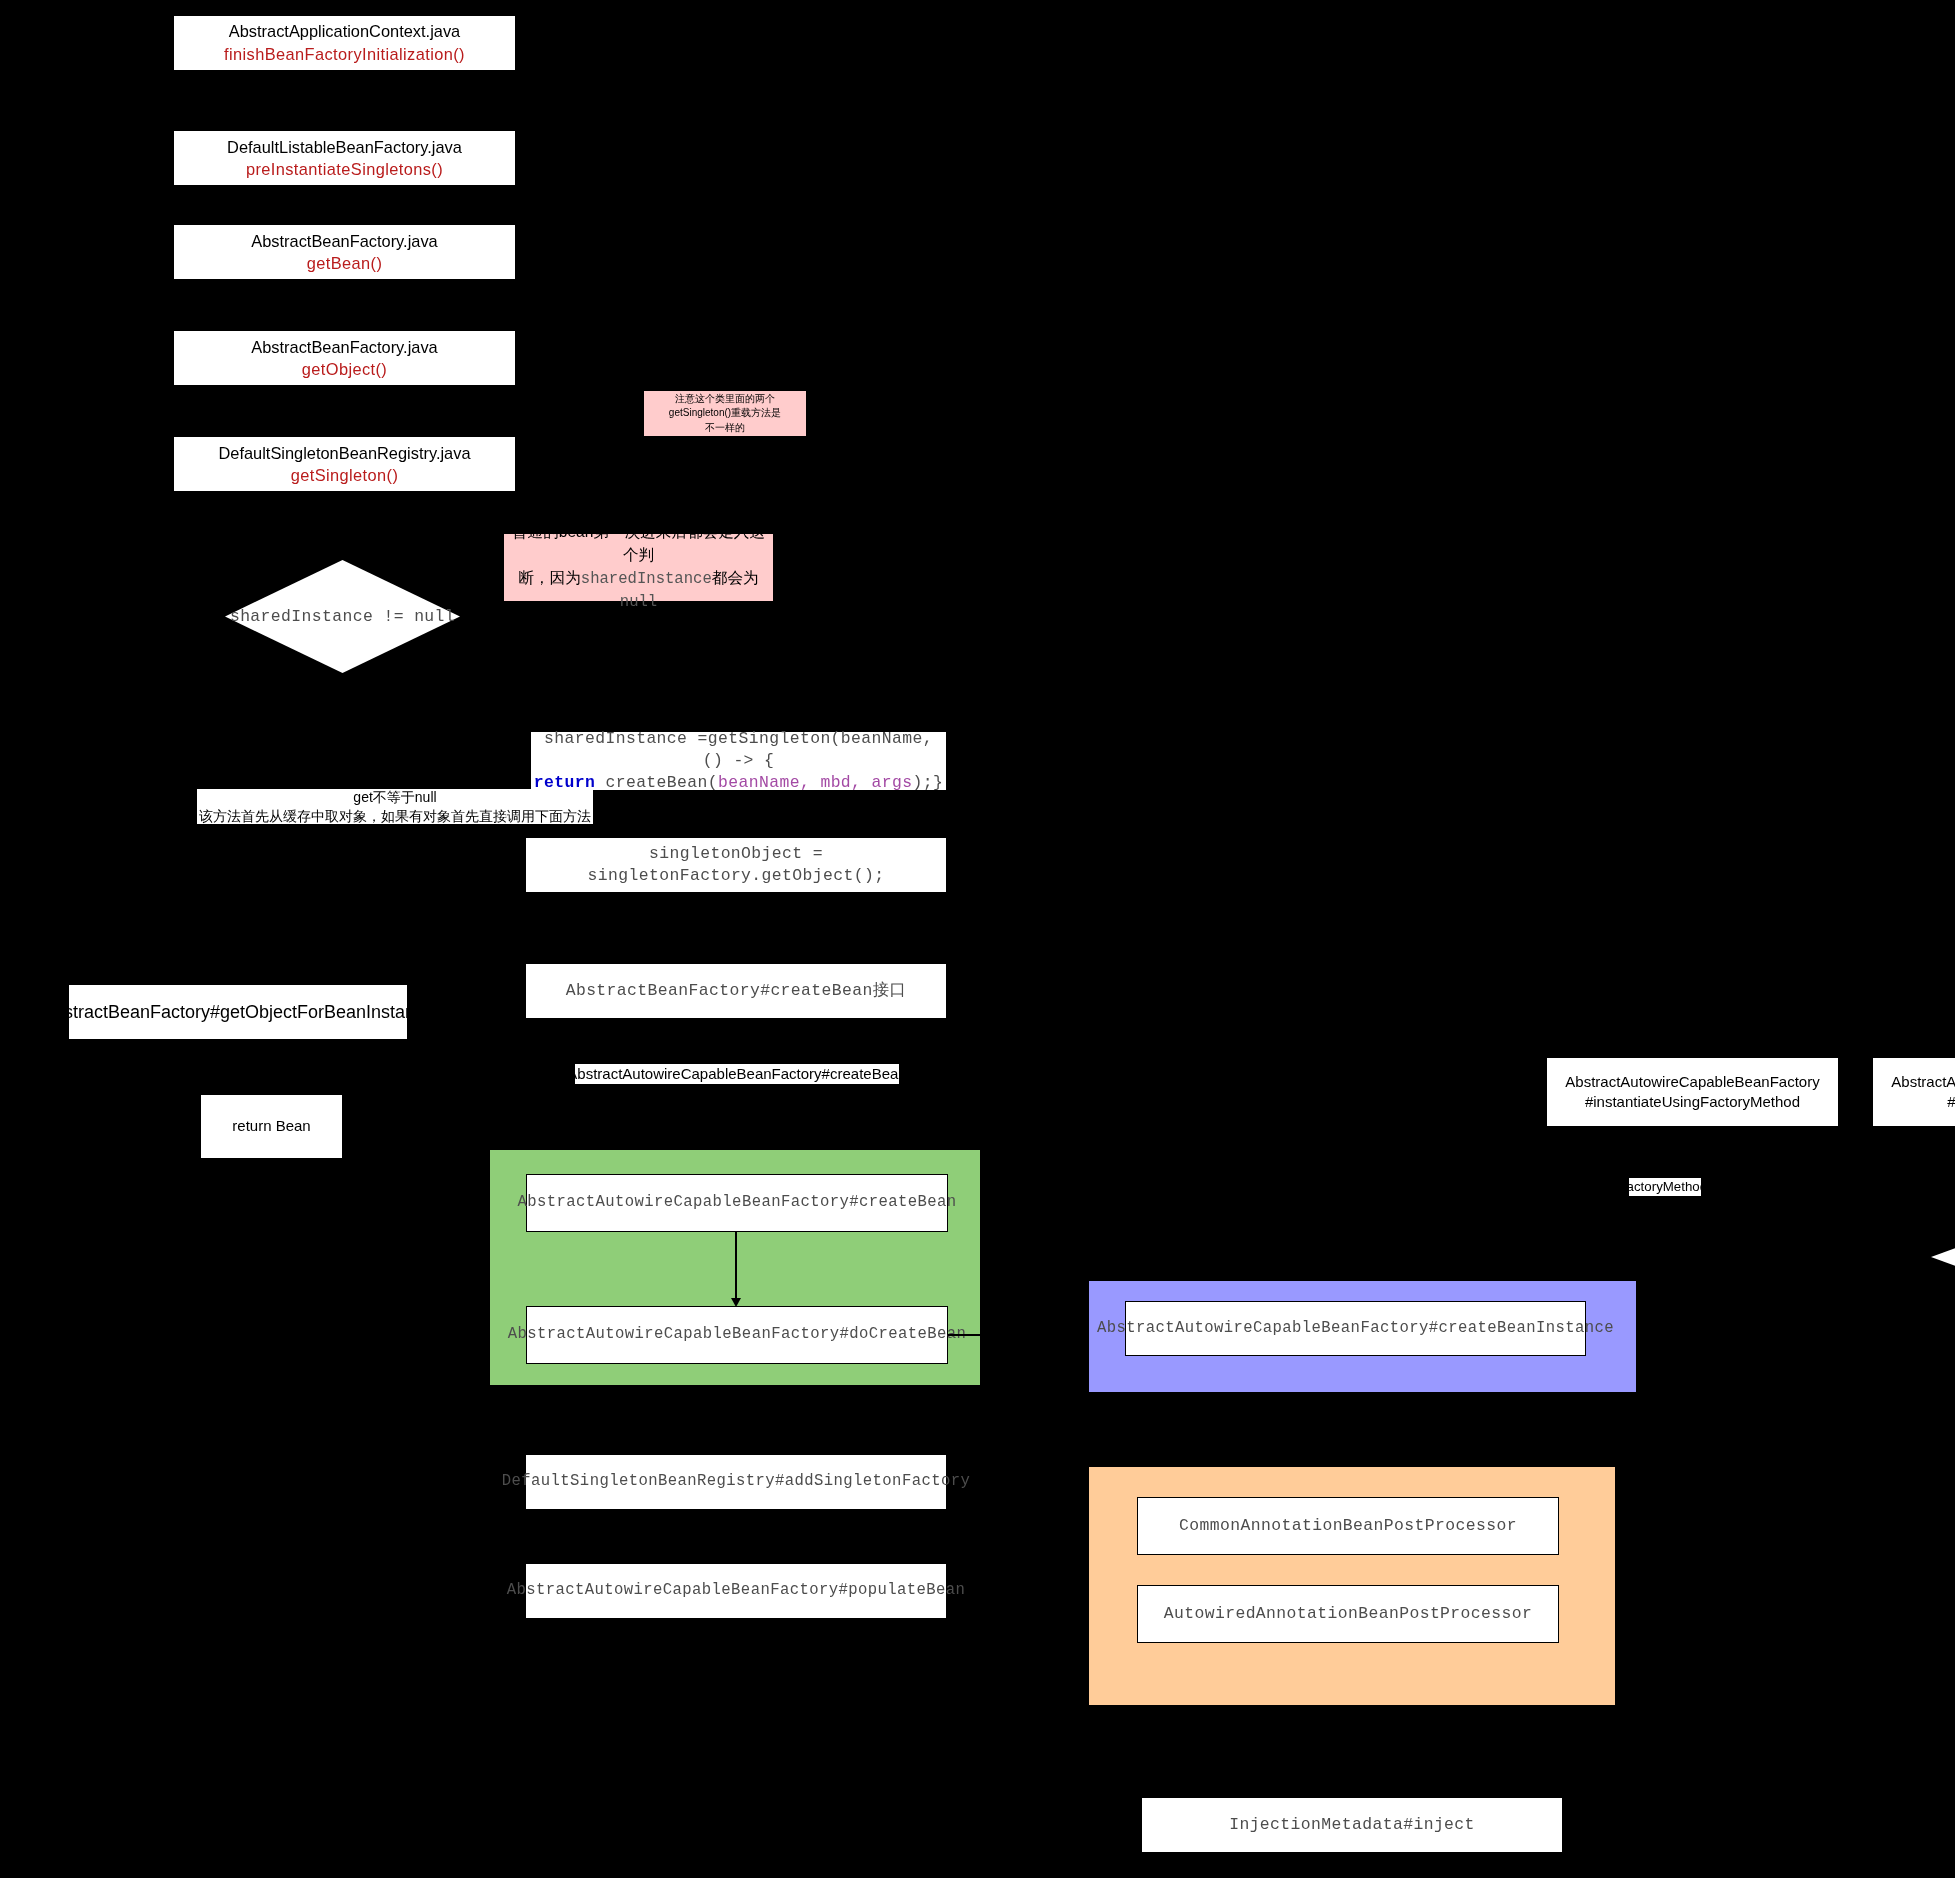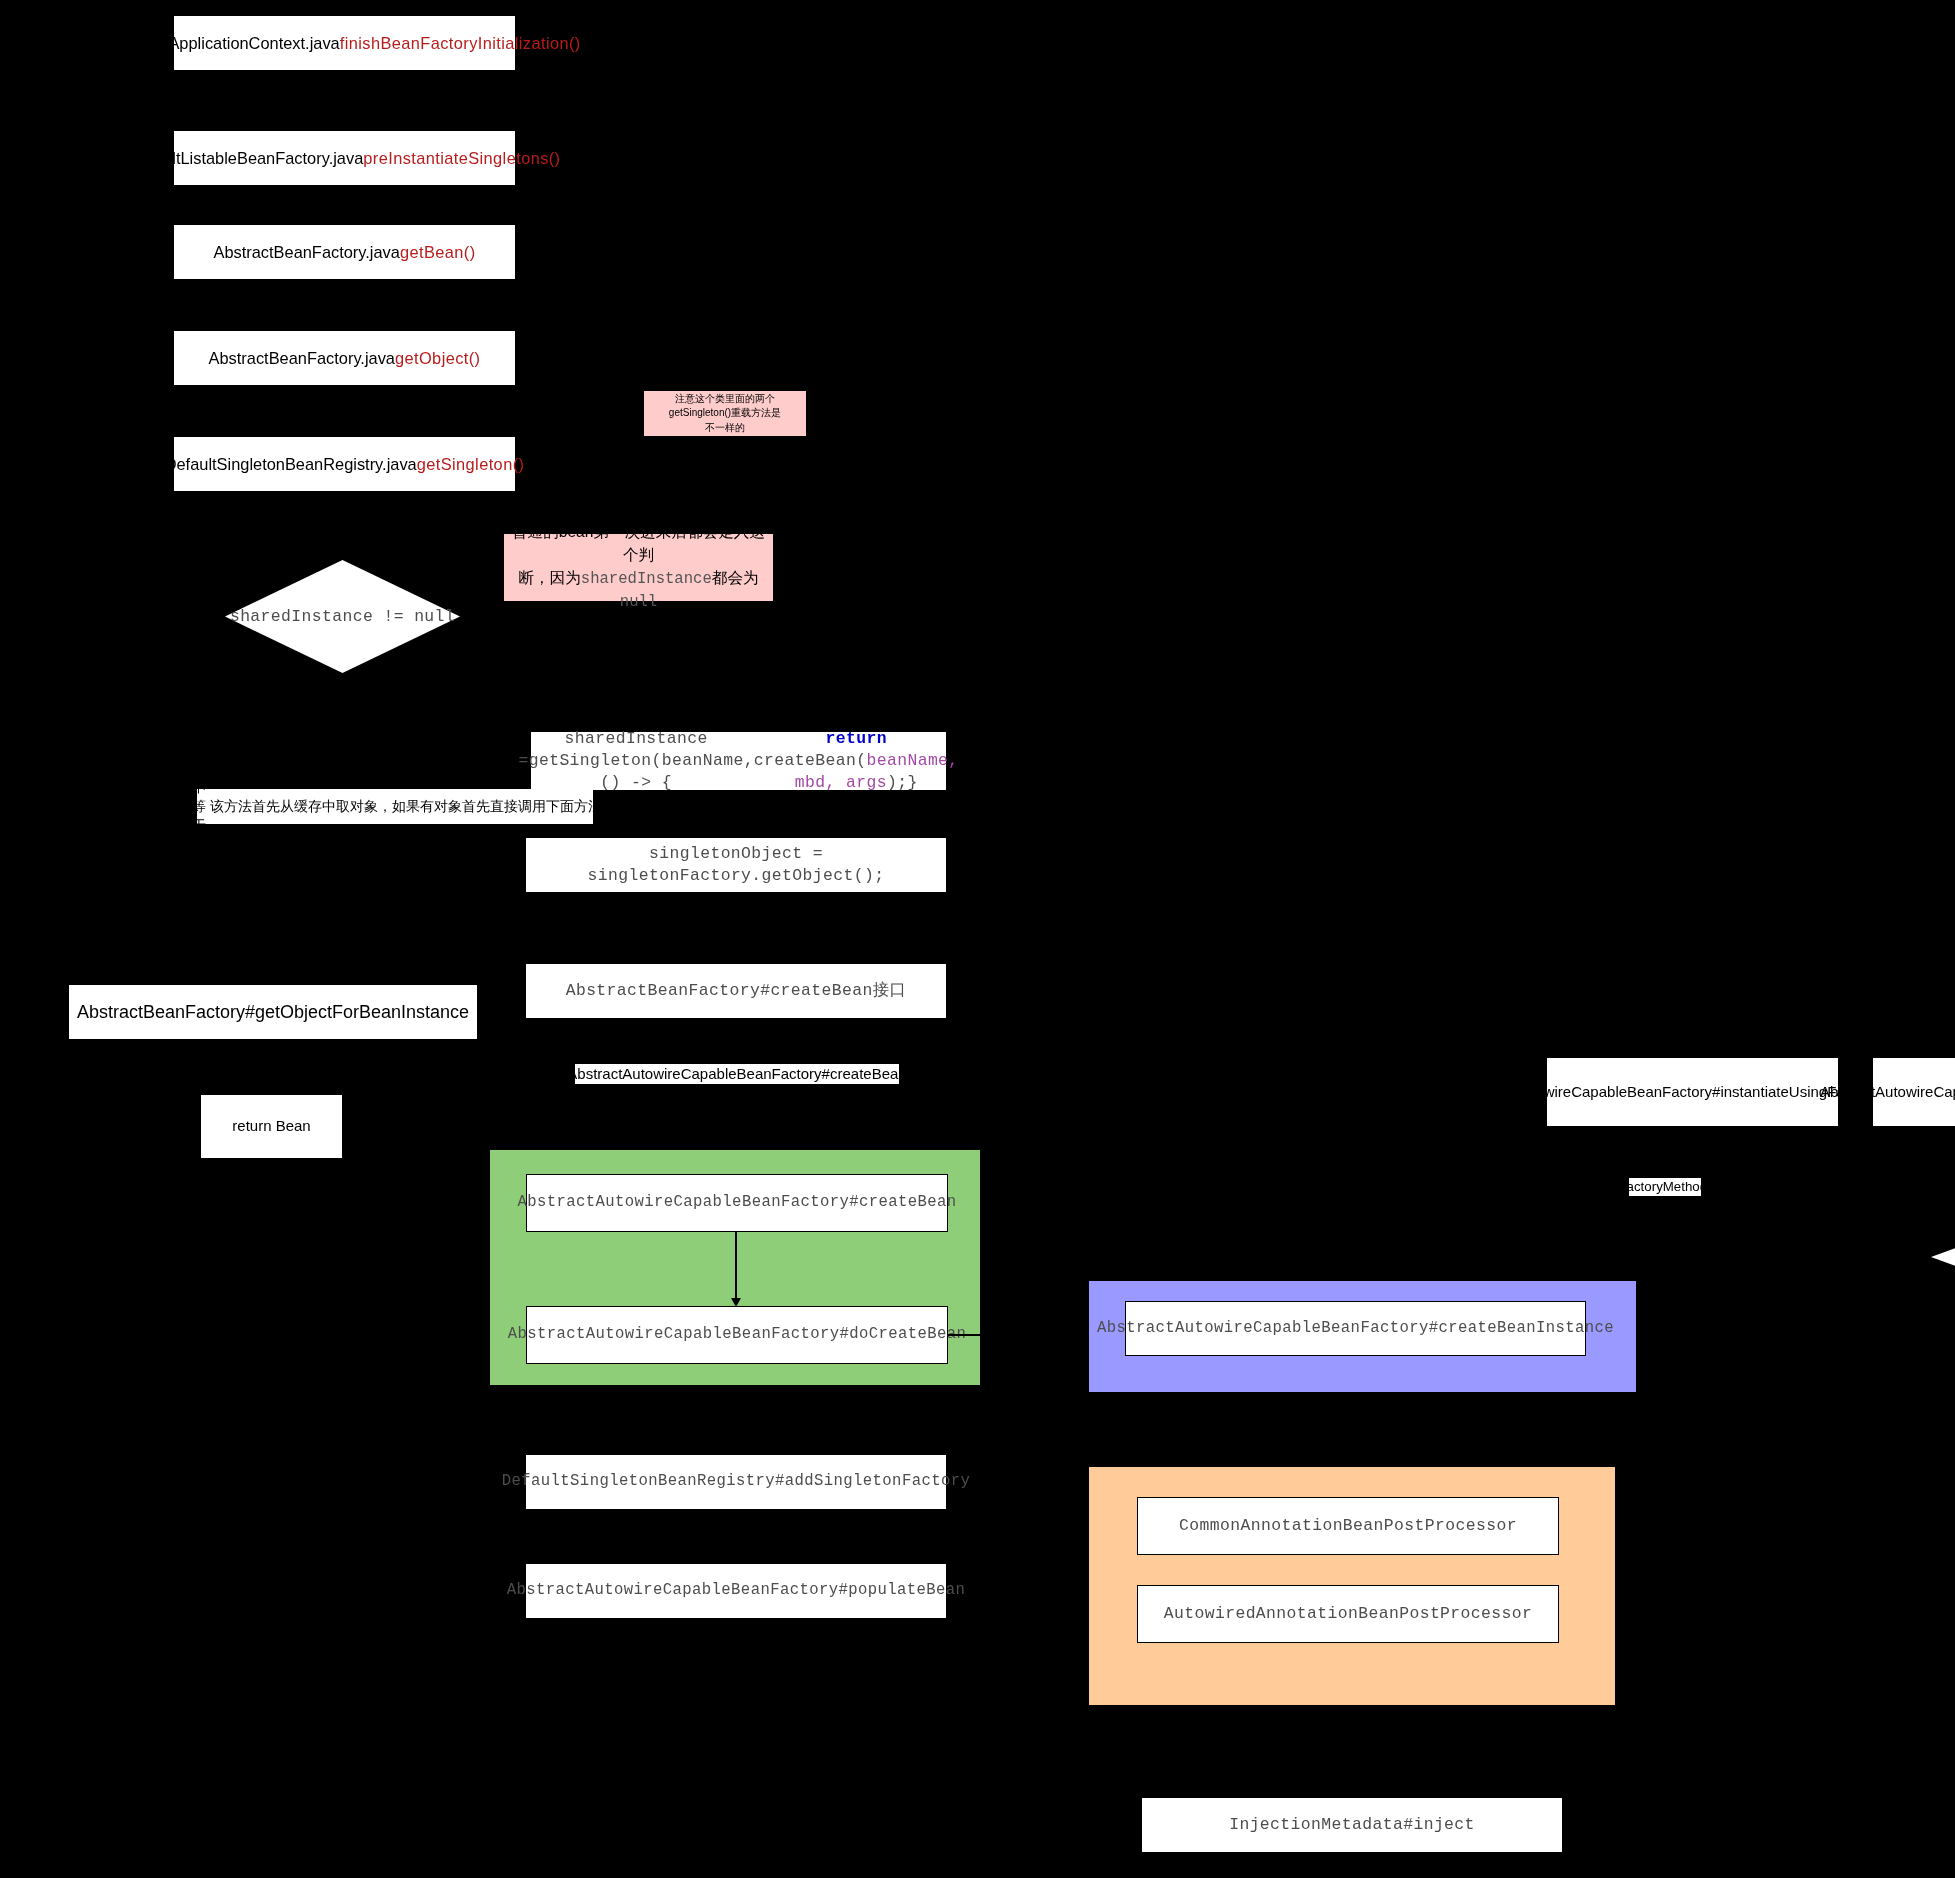--- a/index.html
+++ b/index.html
@@ -13,21 +13,21 @@
     background: #000000;
     overflow: hidden;
     font-family: "Liberation Sans", sans-serif;
   }
   .node {
     position: absolute;
     box-sizing: border-box;
     background: #ffffff;
     color: #000000;
     display: flex;
-    flex-direction: row;
+    flex-direction: column;
     align-items: center;
     justify-content: center;
     text-align: center;
     line-height: 1.35;
     overflow: visible;
   }
   .node.bordered { border: 1.6px solid #000000; }
   .title-line {
     font-family: "Liberation Sans", sans-serif;
     font-size: 16.4px;
@@ -180,21 +180,21 @@
 
   <div class="node tight" style="left:197px; top:789px; width:396px; height:35px;">
     <div class="sans-small">get不等于null</div>
     <div class="sans-small" style="white-space:nowrap;">该方法首先从缓存中取对象，如果有对象首先直接调用下面方法</div>
   </div>
 
   <div class="node" style="left:526px; top:838px; width:420px; height:54px;">
     <div class="mono-node" style="font-size:16.4px;">singletonObject = singletonFactory.getObject();</div>
   </div>
 
-  <div class="node" style="left:69px; top:985px; width:408px; height:54px;">
+  <div class="node" style="left:69px; top:985px; width:338px; height:54px;">
     <div class="sans-node" style="font-size:18px;">AbstractBeanFactory#getObjectForBeanInstance</div>
   </div>
 
   <div class="node" style="left:201px; top:1095px; width:141px; height:63px;">
     <div class="sans-node" style="font-size:15px;">return Bean</div>
   </div>
 
   <div class="node" style="left:526px; top:964px; width:420px; height:54px;">
     <div class="mono-node" style="font-size:16.4px;">AbstractBeanFactory#createBean接口</div>
   </div>

